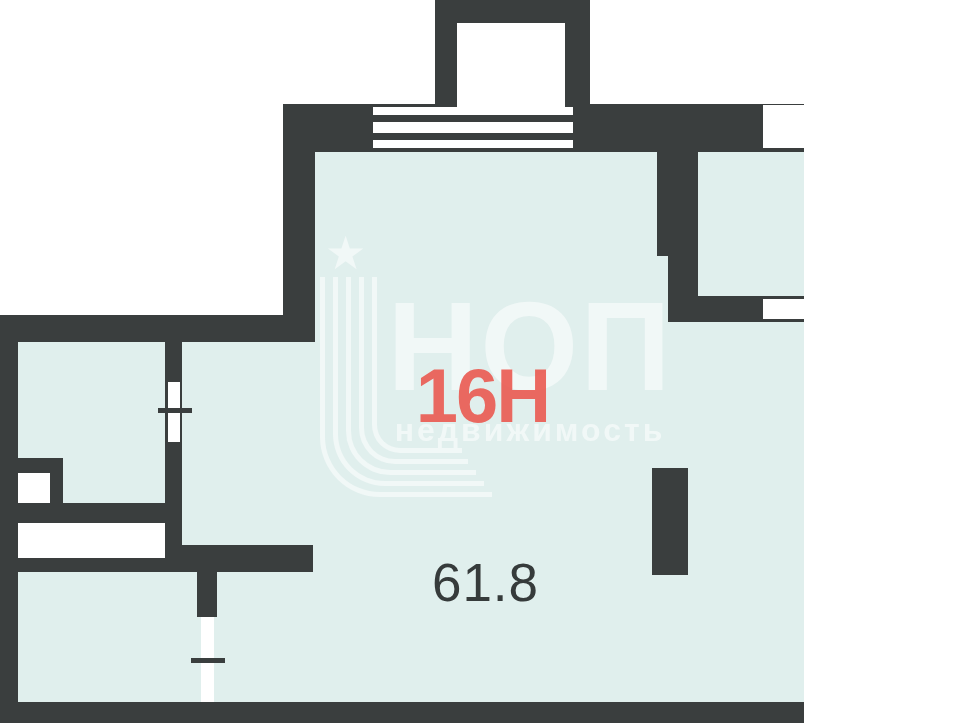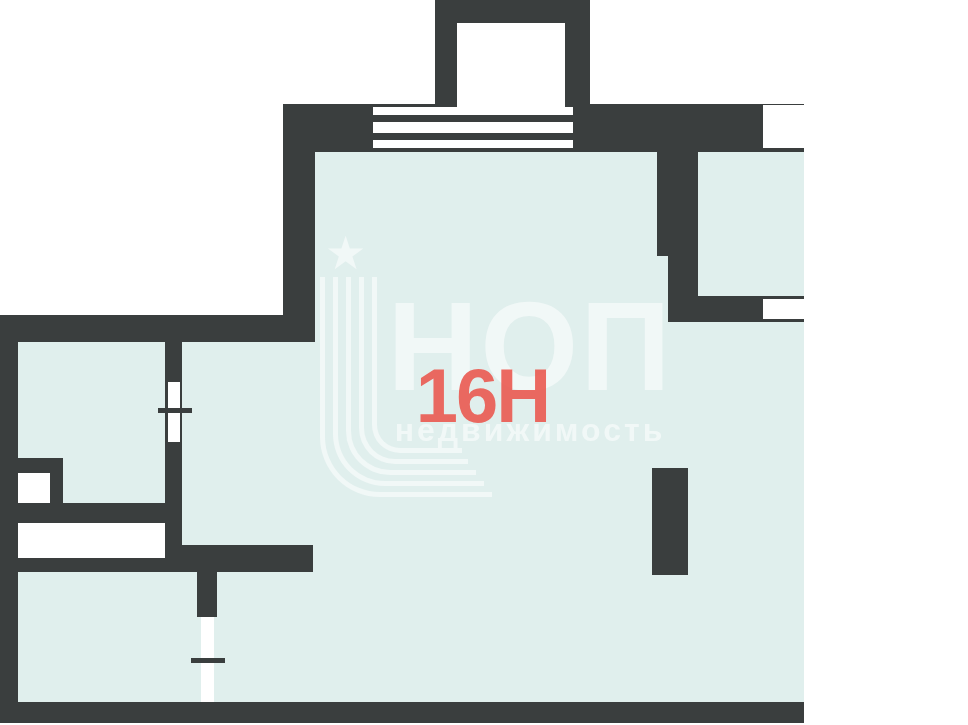--- a/index.html
+++ b/index.html
@@ -129,14 +129,15 @@
     <div class="curve" style="left:372px; top:277px; width:90px;  height:176px; border-bottom-left-radius:28px;"></div>
     <div class="curve" style="left:359px; top:277px; width:109px; height:187px; border-bottom-left-radius:36px;"></div>
     <div class="curve" style="left:346px; top:277px; width:130px; height:198px; border-bottom-left-radius:44px;"></div>
     <div class="curve" style="left:333px; top:277px; width:151px; height:209px; border-bottom-left-radius:52px;"></div>
     <div class="curve" style="left:320px; top:277px; width:172px; height:220px; border-bottom-left-radius:60px;"></div>
     <div id="brand-text" class="wm">НОП</div>
     <div id="tagline-text" class="wm">недвижимость</div>
   </div>
 
   <div id="unit-label">16Н</div>
+  <div id="area-label">61.8</div>
 
 </div>
 
 </body></html>

